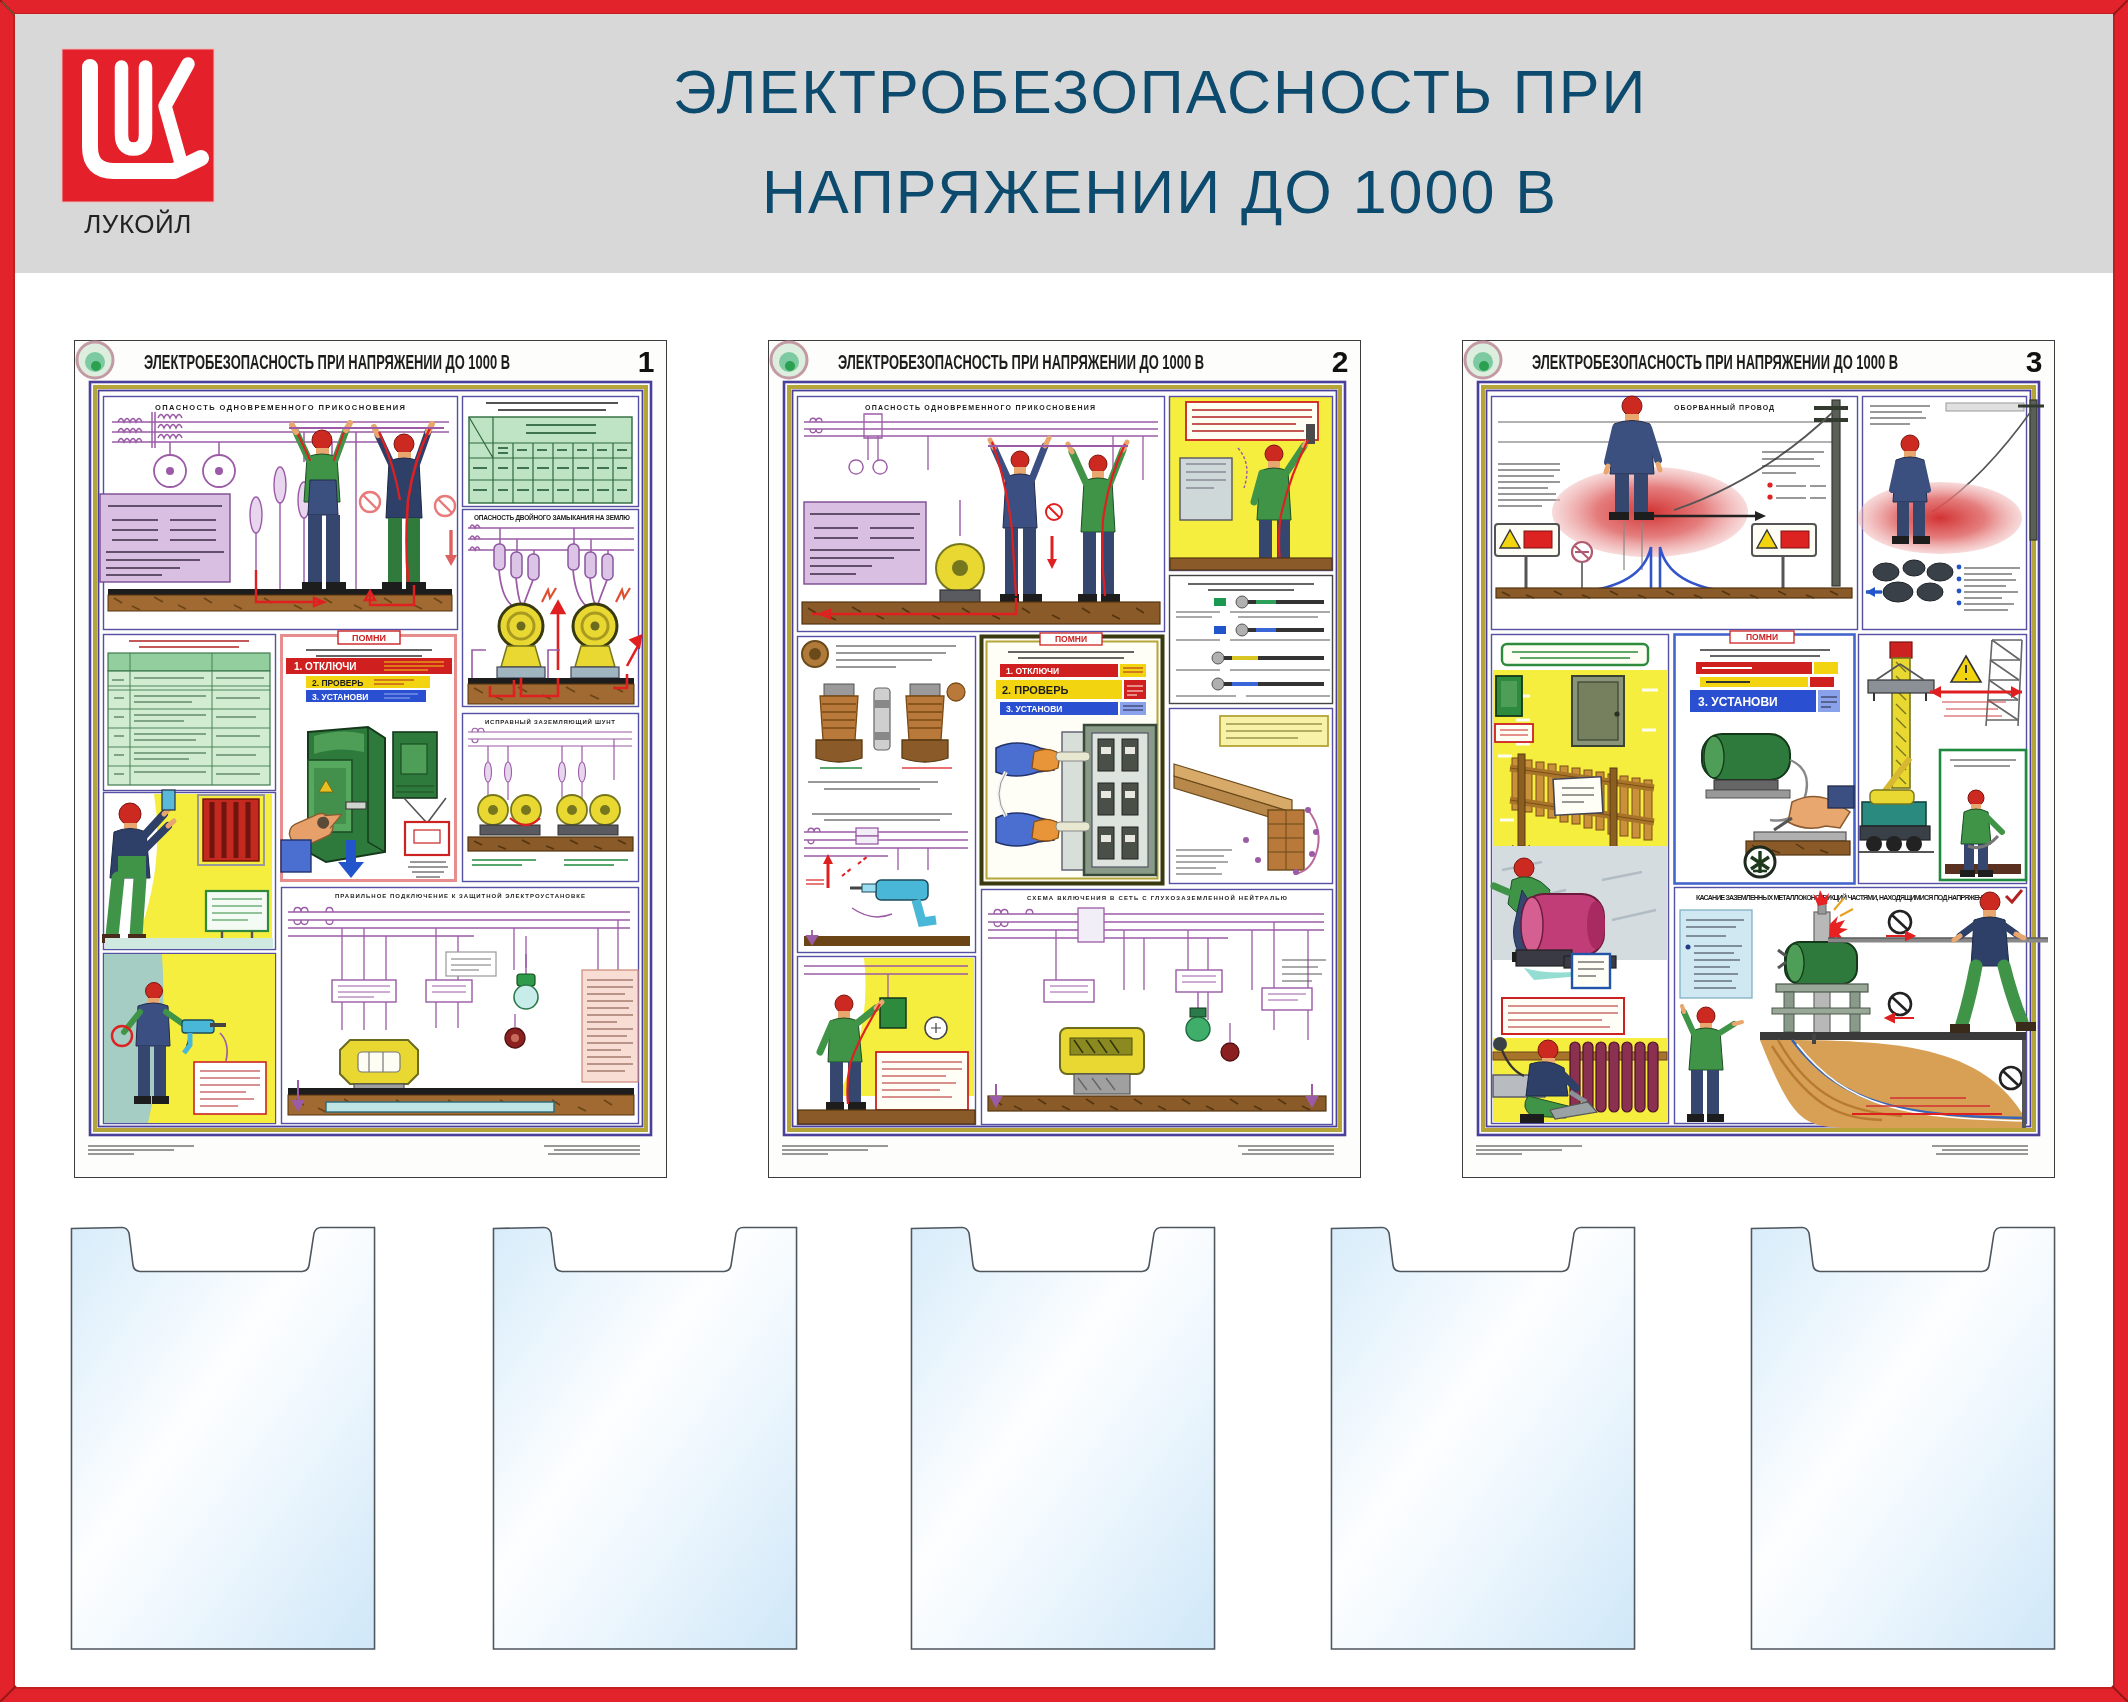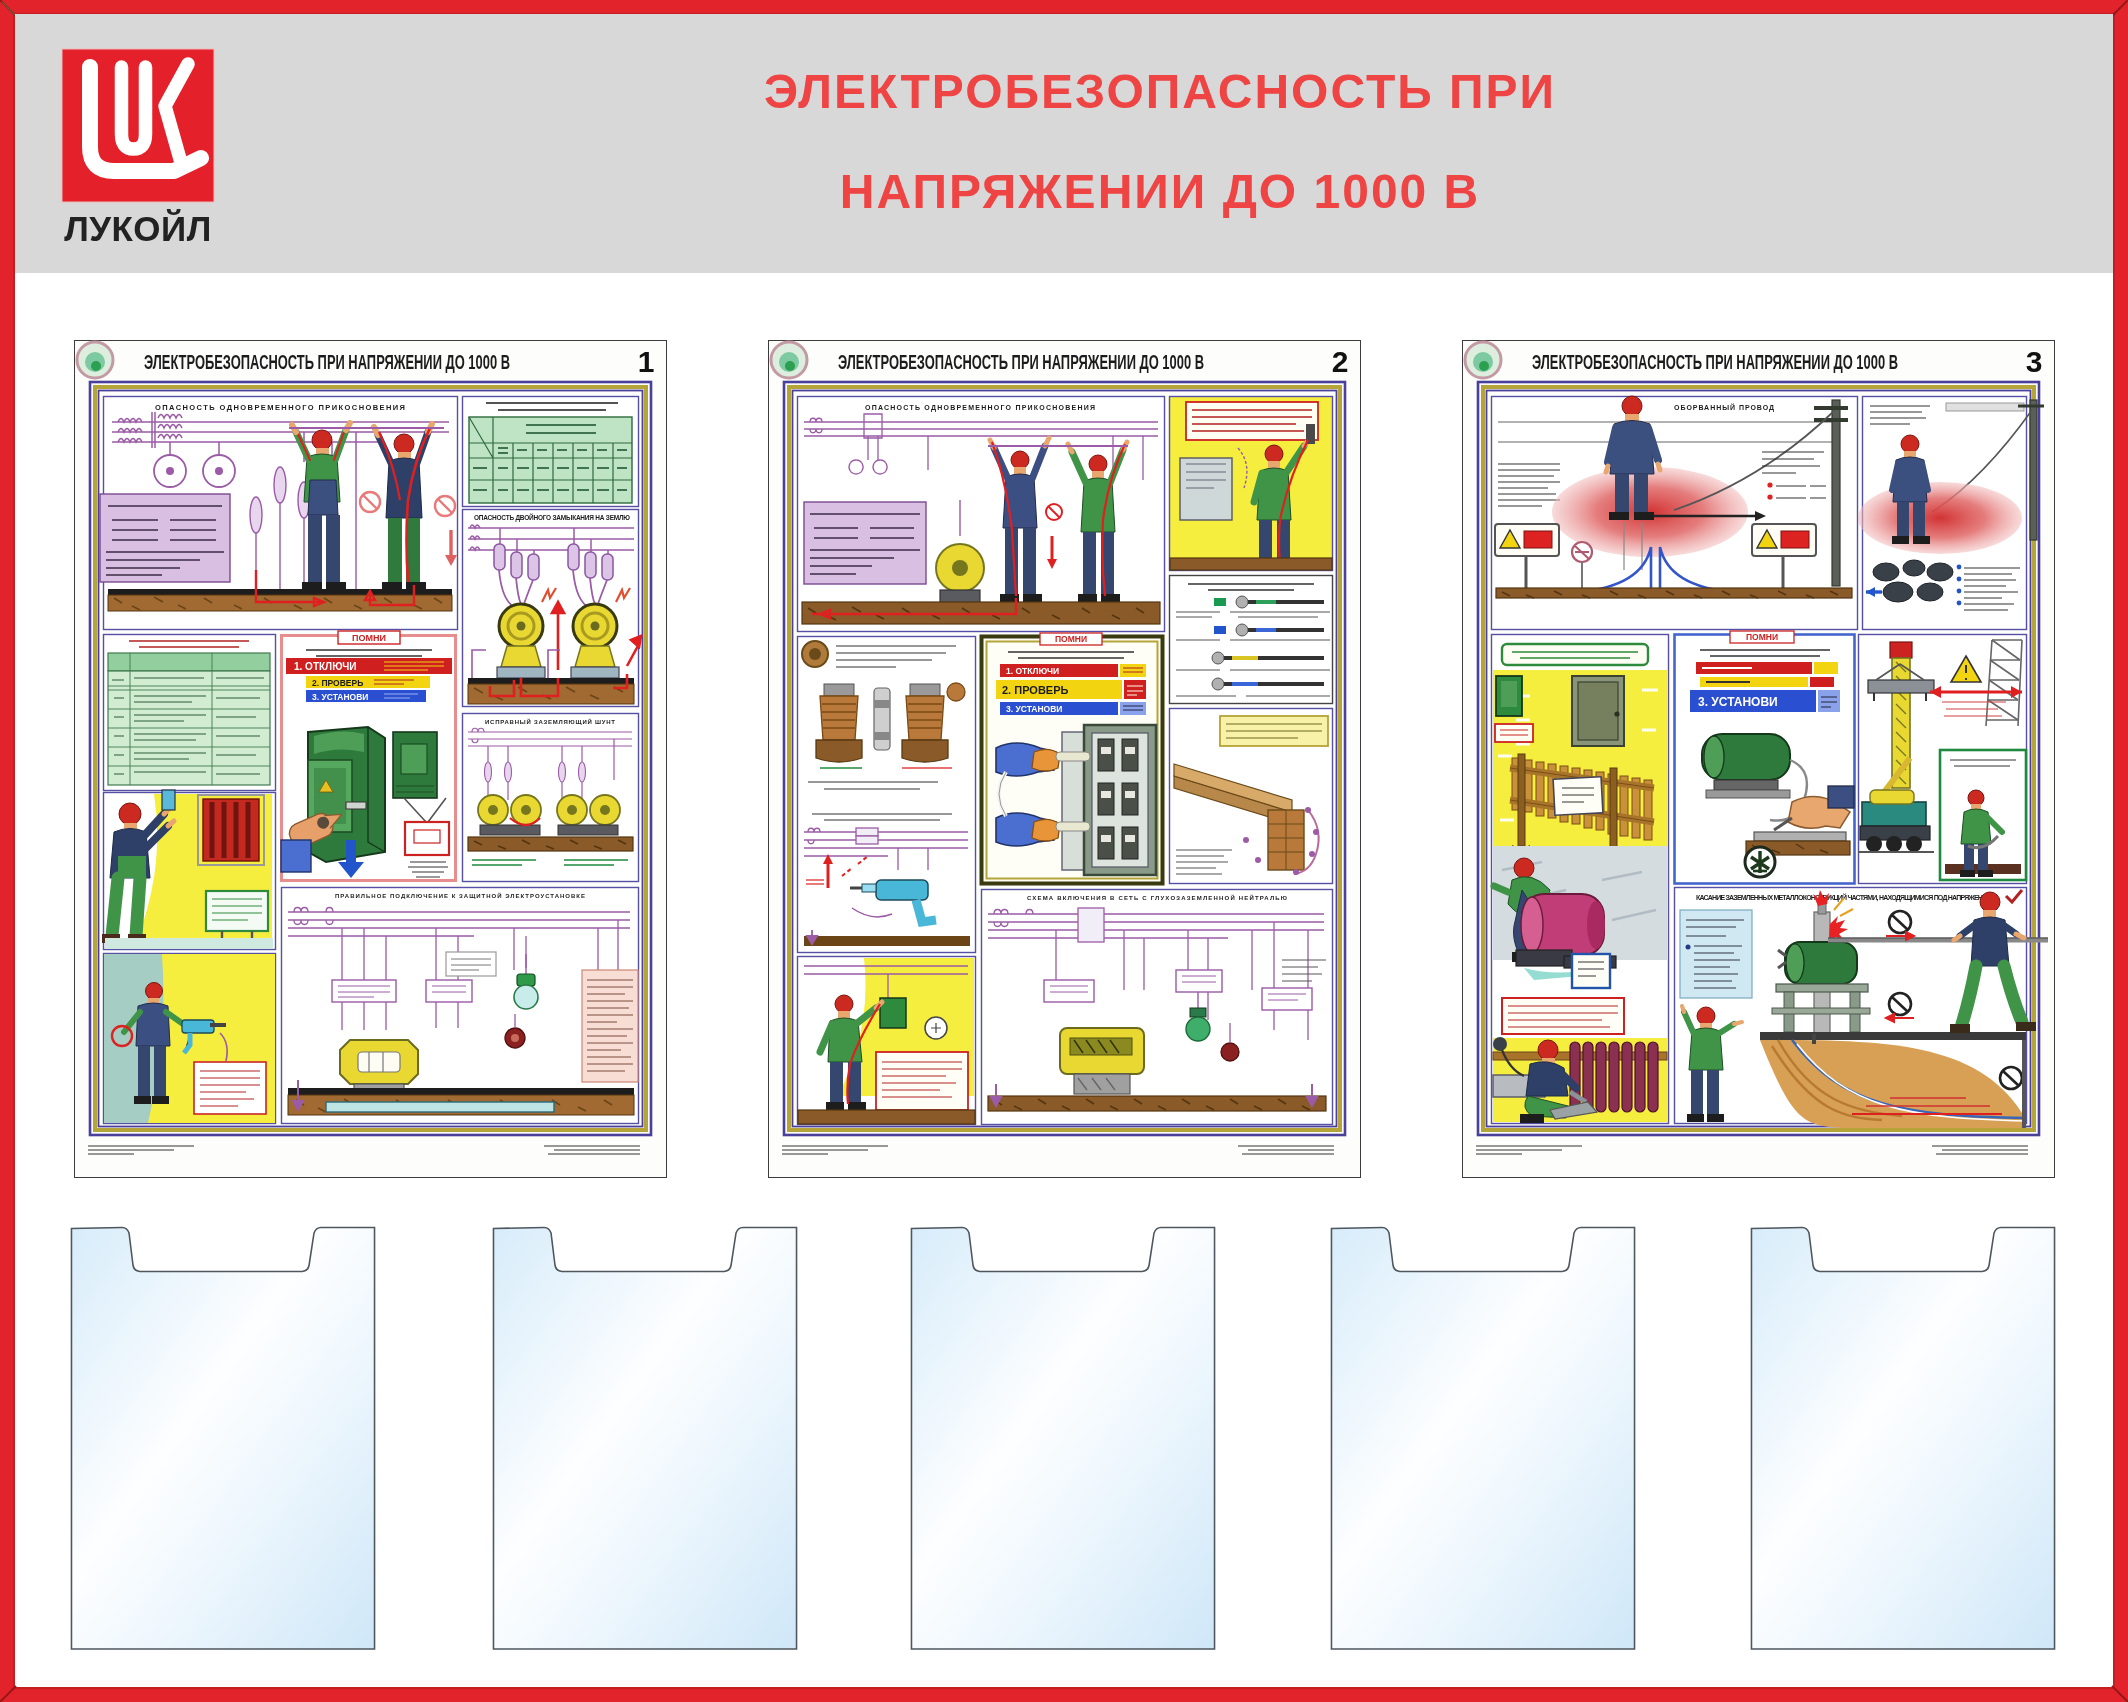--- a/index.html
+++ b/index.html
@@ -18,23 +18,23 @@
 
 <svg class="abs" style="left:60px;top:47px;" width="156" height="157" viewBox="0 0 156 157">
 <rect x="2" y="2" width="152" height="153" fill="#e4202a" stroke="#f2b9b9" stroke-width="1"></rect>
 <g fill="none" stroke="#ffffff" stroke-linecap="round" stroke-linejoin="round">
 <path d="M30,20 L30,100 Q30,124 54,124 L114,124 L141,111" stroke-width="16"></path>
 <path d="M61.5,20 L61.5,87 Q61.5,102 73.5,102 Q85.5,102 85.5,87 L85.5,20" stroke-width="13.5"></path>
 <path d="M128,17 L105,59 L122,119" stroke-width="13.5"></path>
 </g>
 </svg>
 
-<div class="abs" style="left:62px;top:209px;width:152px;text-align:center;font-size:35px;font-weight:bold;color:#222;letter-spacing:0.5px;">ЛУКОЙЛ</div>
-
-<div class="abs" style="left:460px;top:42px;width:1400px;text-align:center;font-weight:bold;font-size:48px;line-height:100px;color:#ef4444;letter-spacing:2px;">ЭЛЕКТРОБЕЗОПАСНОСТЬ ПРИ<br>НАПРЯЖЕНИИ ДО 1000 В</div>
+<div class="abs" style="left:62px;top:209px;width:152px;text-align:center;font-size:26px;font-weight:normal;color:#222;letter-spacing:0.5px;">ЛУКОЙЛ</div>
+
+<div class="abs" style="left:460px;top:42px;width:1400px;text-align:center;font-weight:normal;font-size:61px;line-height:100px;color:#0c4a6e;letter-spacing:2px;">ЭЛЕКТРОБЕЗОПАСНОСТЬ ПРИ<br>НАПРЯЖЕНИИ ДО 1000 В</div>
 
 <svg class="abs" style="left:74px;top:340px;" width="593" height="838" viewBox="0 0 593 838" id="poster1">
 
 <rect x="0.5" y="0.5" width="592" height="837" fill="#fdfdfb" stroke="#3c3c3c" stroke-width="1"></rect>
 
 <circle cx="21" cy="20" r="18" fill="#ddeede" stroke="#c39aa4" stroke-width="3"></circle>
 <circle cx="21" cy="22" r="10" fill="#7dc9a2"></circle>
 <circle cx="22" cy="26" r="5" fill="#2aa050"></circle>
 
 <text x="70" y="29" font-family="Liberation Sans,sans-serif" font-size="21" font-weight="bold" fill="#1c1c1c" textLength="366" lengthAdjust="spacingAndGlyphs">ЭЛЕКТРОБЕЗОПАСНОСТЬ ПРИ НАПРЯЖЕНИИ ДО 1000 В</text>

